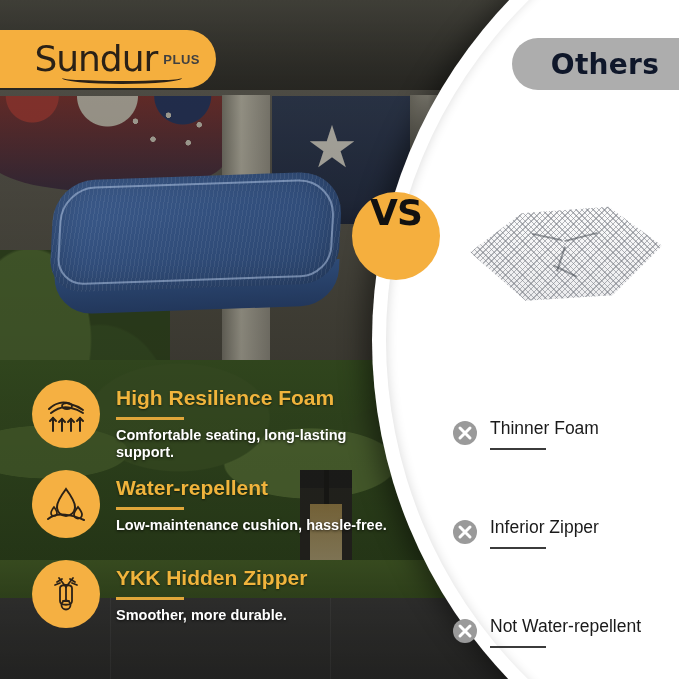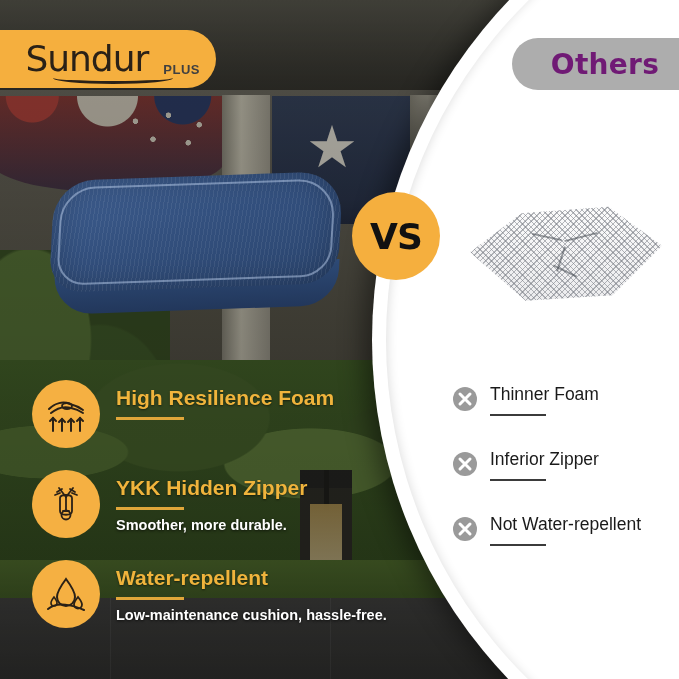--- a/index.html
+++ b/index.html
@@ -73,37 +73,37 @@
     border-radius:50%;background:#ffffff;
     box-shadow:-14px 0 26px -6px rgba(0,0,0,.45);}
   .white-panel-edge{position:absolute;left:386px;top:-136px;width:952px;height:952px;
     border-radius:50%;background:transparent;
     box-shadow:inset 7px 0 12px -7px rgba(0,0,0,.16);pointer-events:none;}
 
   
   .logo-badge{position:absolute;left:-24px;top:30px;width:240px;height:58px;
     background:#F5AF3E;border-radius:0 30px 30px 0;
     display:flex;align-items:center;justify-content:flex-end;padding-right:16px;box-sizing:border-box;}
-  .logo-wrap{position:relative;display:flex;align-items:flex-end;gap:15px;}
+  .logo-wrap{position:relative;display:flex;align-items:center;gap:6px;}
   .logo-word{font-family:"DejaVu Sans", sans-serif;font-size:36px;font-weight:400;
     color:#2a2117;letter-spacing:-1px;line-height:1;}
   .logo-plus{font-family:"Liberation Sans", sans-serif;font-size:13px;font-weight:700;
     color:#404040;letter-spacing:.5px;}
   .logo-swoosh{position:absolute;left:28px;bottom:-7px;width:120px;height:9px;
     border-bottom:3px solid #2a2117;border-radius:0 0 60% 60%;}
 
   
   .others-badge{position:absolute;left:512px;top:38px;width:200px;height:52px;
     background:#ADADAD;border-radius:26px 0 0 26px;
     display:flex;align-items:center;justify-content:center;padding-right:14px;box-sizing:border-box;}
-  .others-text{font-family:"DejaVu Sans", sans-serif;font-size:28px;font-weight:700;color:#701a75;letter-spacing:.3px;}
+  .others-text{font-family:"DejaVu Sans", sans-serif;font-size:28px;font-weight:700;color:#0f172a;letter-spacing:.3px;}
 
   
   .vs-badge{position:absolute;left:352px;top:192px;width:88px;height:88px;border-radius:50%;
-    background:#F5AF3E;display:flex;align-items:center;justify-content:center;z-index:6;}
+    background:#F5AF3E;display:flex;align-items:flex-start;justify-content:center;z-index:6;}
   .vs-text{font-family:"DejaVu Sans", sans-serif;font-size:36px;font-weight:700;color:#111;letter-spacing:-1px;}
 
   
   .cushion-blue{position:absolute;left:46px;top:176px;width:300px;height:150px;z-index:4;}
   .cb-top{position:absolute;left:6px;top:0;width:288px;height:112px;
     background:linear-gradient(165deg,#3f5f91 0%,#33507e 45%,#2b456e 100%);
     border-radius:40px 44px 36px 34px;transform:skewX(-5deg) rotate(-2deg);
     box-shadow:inset 0 0 34px rgba(0,0,0,.28);}
   .cb-top:after{content:"";position:absolute;inset:7px;border-radius:34px 38px 30px 28px;
     border:2px solid rgba(185,205,235,.5);}
@@ -133,21 +133,21 @@
     background:#F5B042;display:flex;align-items:center;justify-content:center;}
   .f-body{position:absolute;left:84px;top:10px;width:276px;}
   .f-title{font-size:21px;font-weight:700;color:#F0B43C;line-height:1.12;
     text-shadow:0 1px 2px rgba(0,0,0,.5);}
   .f-rule{width:68px;height:3px;background:#E0A63A;margin:7px 0 7px 0;}
   .f-sub{font-size:14.5px;font-weight:600;color:#ffffff;line-height:1.2;
     text-shadow:0 1px 3px rgba(0,0,0,.7);}
 
   
   .cons{position:absolute;left:452px;top:384px;width:224px;z-index:5;}
-  .con{position:relative;height:65px;}
+  .con{position:relative;height:65px;margin-top:34px;}
   .c-icon{position:absolute;left:0;top:2px;width:26px;height:26px;}
   .c-body{position:absolute;left:38px;top:0;width:186px;}
   .c-title{font-size:17.5px;font-weight:400;color:#1a1a1a;line-height:1.2;white-space:nowrap;}
   .c-rule{width:56px;height:2px;background:#3b3b3b;margin-top:9px;}
 </style>
 </head>
 <body>
 
 <div class="stage">
 
@@ -233,20 +233,37 @@
             <line x1="28" y1="40" x2="28" y2="28"></line>
               <path d="M25 31 L28 28 L31 31" fill="none"></path>
             <line x1="37" y1="40" x2="37" y2="27"></line>
               <path d="M34 30 L37 27 L40 30" fill="none"></path>
           </g>
         </svg>
       </div>
       <div class="f-body">
         <div class="f-title">High Resilience Foam</div>
         <div class="f-rule"></div>
+        <div class="f-sub">Comfortable seating, long-lasting support.</div>
+      </div>
+    </div>
+
+    <div class="feature">
+      <div class="f-icon">
+        <svg width="46" height="46" viewBox="0 0 46 46" aria-hidden="true">
+          <path d="M23 8 C23 8, 32 20, 32 26 A9 9 0 0 1 14 26 C14 20, 23 8, 23 8 Z" fill="none" stroke="#2a2117" stroke-width="2"></path>
+          <path d="M35 26 C35 26, 39 31, 39 33.5 A4 4 0 0 1 31 33.5 C31 31, 35 26, 35 26 Z" fill="none" stroke="#2a2117" stroke-width="1.8"></path>
+          <path d="M11 26 C11 26, 14 30, 14 32 A3 3 0 0 1 8 32 C8 30, 11 26, 11 26 Z" fill="none" stroke="#2a2117" stroke-width="1.6"></path>
+          <path d="M5 38 C14 30, 30 34, 41 39" fill="none" stroke="#2a2117" stroke-width="2" stroke-linecap="round"></path>
+        </svg>
+      </div>
+      <div class="f-body">
+        <div class="f-title">Water-repellent</div>
+        <div class="f-rule"></div>
+        <div class="f-sub">Low-maintenance cushion, hassle-free.</div>
       </div>
     </div>
 
     <div class="feature">
       <div class="f-icon">
         <svg width="46" height="46" viewBox="0 0 46 46" aria-hidden="true">
           <g stroke="#2a2117" stroke-width="1.8" fill="none" stroke-linecap="round">
             <path d="M23 16 L16 7"></path>
               <path d="M19 8 L14 11"></path>
               <path d="M17 12 L12 14"></path>
@@ -260,36 +277,20 @@
           </g>
         </svg>
       </div>
       <div class="f-body">
         <div class="f-title">YKK Hidden Zipper</div>
         <div class="f-rule"></div>
         <div class="f-sub">Smoother, more durable.</div>
       </div>
     </div>
 
-    <div class="feature">
-      <div class="f-icon">
-        <svg width="46" height="46" viewBox="0 0 46 46" aria-hidden="true">
-          <path d="M23 8 C23 8, 32 20, 32 26 A9 9 0 0 1 14 26 C14 20, 23 8, 23 8 Z" fill="none" stroke="#2a2117" stroke-width="2"></path>
-          <path d="M35 26 C35 26, 39 31, 39 33.5 A4 4 0 0 1 31 33.5 C31 31, 35 26, 35 26 Z" fill="none" stroke="#2a2117" stroke-width="1.8"></path>
-          <path d="M11 26 C11 26, 14 30, 14 32 A3 3 0 0 1 8 32 C8 30, 11 26, 11 26 Z" fill="none" stroke="#2a2117" stroke-width="1.6"></path>
-          <path d="M5 38 C14 30, 30 34, 41 39" fill="none" stroke="#2a2117" stroke-width="2" stroke-linecap="round"></path>
-        </svg>
-      </div>
-      <div class="f-body">
-        <div class="f-title">Water-repellent</div>
-        <div class="f-rule"></div>
-        <div class="f-sub">Low-maintenance cushion, hassle-free.</div>
-      </div>
-    </div>
-
   </div>
 
   <div class="cons">
 
     <div class="con">
       <div class="c-icon">
         <svg width="26" height="26" viewBox="0 0 26 26" aria-hidden="true">
           <circle cx="13" cy="13" r="12" fill="#9A9A9A"></circle>
           <path d="M8 8 L18 18 M18 8 L8 18" stroke="#ffffff" stroke-width="3" stroke-linecap="round"></path>
         </svg>

